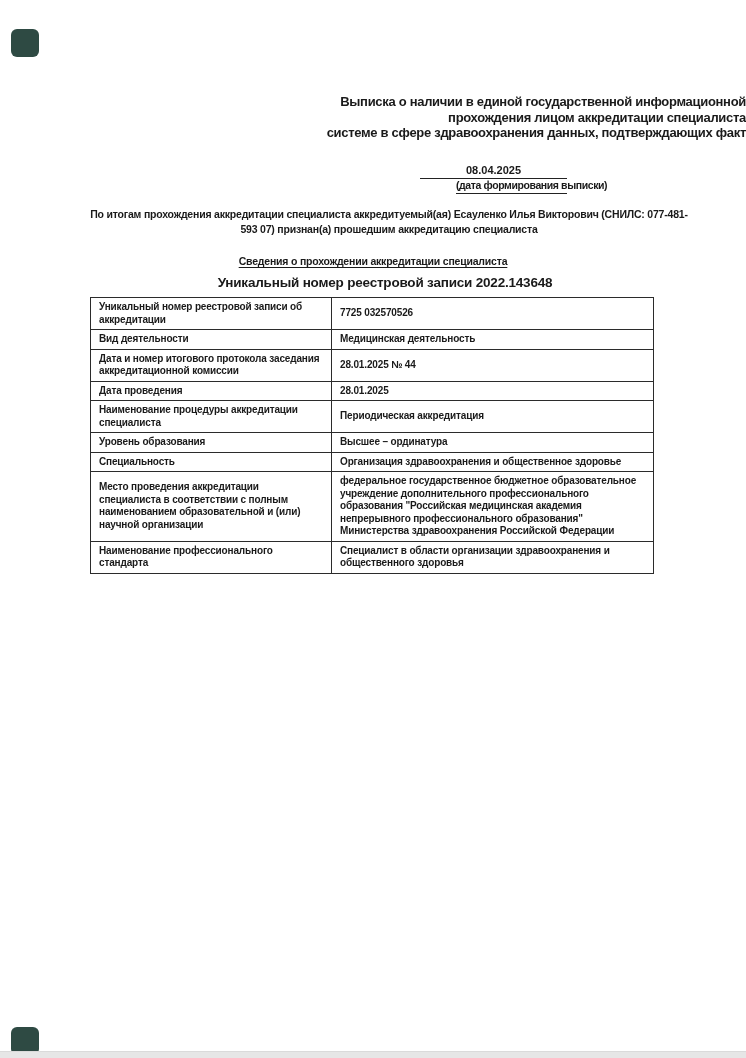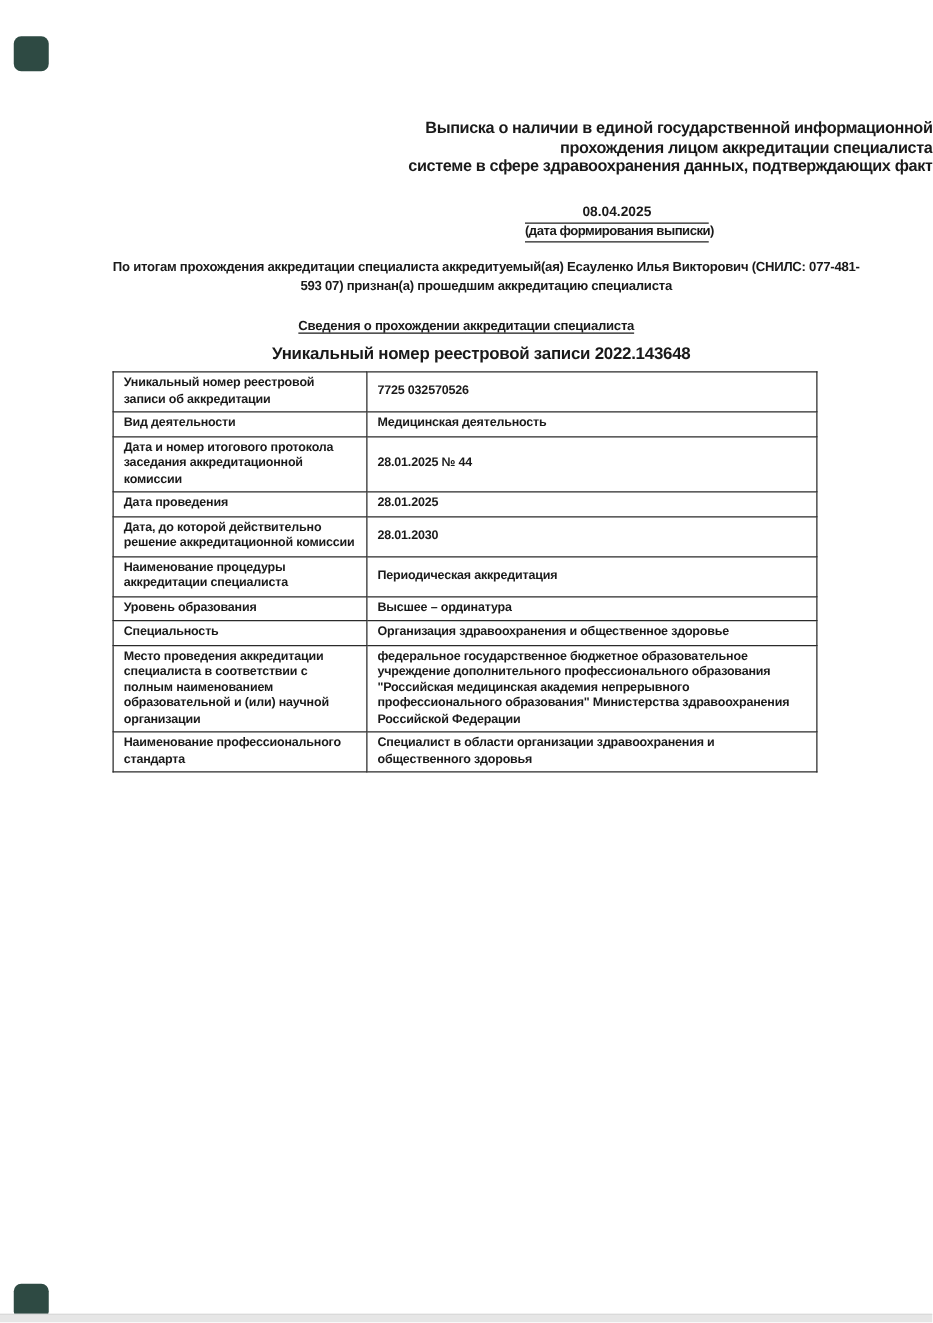--- a/index.html
+++ b/index.html
@@ -46,20 +46,21 @@
     padding-bottom: 2px;
     border-bottom: 1.5px solid #222222;
   }
   .date-caption {
     font-size: 10.5px;
     line-height: 13px;
     letter-spacing: -0.4px;
     white-space: nowrap;
     padding-bottom: 1px;
     border-bottom: 1.5px solid #222222;
+    margin-left: 36px;
   }
   .intro-paragraph {
     position: absolute;
     top: 207px; left: 16px; width: 746px;
     text-align: center;
     font-size: 10.5px; font-weight: bold;
     line-height: 15px;
     letter-spacing: -0.2px;
   }
   .section-heading {
@@ -87,21 +88,21 @@
   }
   table.accreditation-table td {
     border: 1.5px solid #2b2b2b;
     font-size: 10px; font-weight: bold;
     line-height: 12.5px;
     letter-spacing: -0.15px;
     padding: 3px 8px;
     vertical-align: middle;
     word-wrap: break-word;
   }
-  table.accreditation-table td.label-cell { width: 203px; margin-top: 32px; }
+  table.accreditation-table td.label-cell { width: 241px; margin-top: 32px; }
 </style>
 </head>
 <body>
 
 <div id="marker-top-left" class="corner-marker"></div>
 <div id="marker-bottom-left" class="corner-marker"></div>
 <div class="bottom-bar"></div>
 
 <div class="doc-title">
   <div>Выписка о наличии в единой государственной информационной</div>
@@ -135,24 +136,20 @@
       </tr>
       <tr>
         <td class="label-cell">Дата и номер итогового протокола заседания аккредитационной комиссии</td>
         <td class="value-cell">28.01.2025 № 44</td>
       </tr>
       <tr>
         <td class="label-cell">Дата проведения</td>
         <td class="value-cell">28.01.2025</td>
       </tr>
       <tr>
-        <td class="label-cell">Дата, до которой действительно решение аккредитационной комиссии</td>
-        <td class="value-cell">28.01.2030</td>
-      </tr>
-      <tr>
         <td class="label-cell">Наименование процедуры аккредитации специалиста</td>
         <td class="value-cell">Периодическая аккредитация</td>
       </tr>
       <tr>
         <td class="label-cell">Уровень образования</td>
         <td class="value-cell">Высшее – ординатура</td>
       </tr>
       <tr>
         <td class="label-cell">Специальность</td>
         <td class="value-cell">Организация здравоохранения и общественное здоровье</td>

